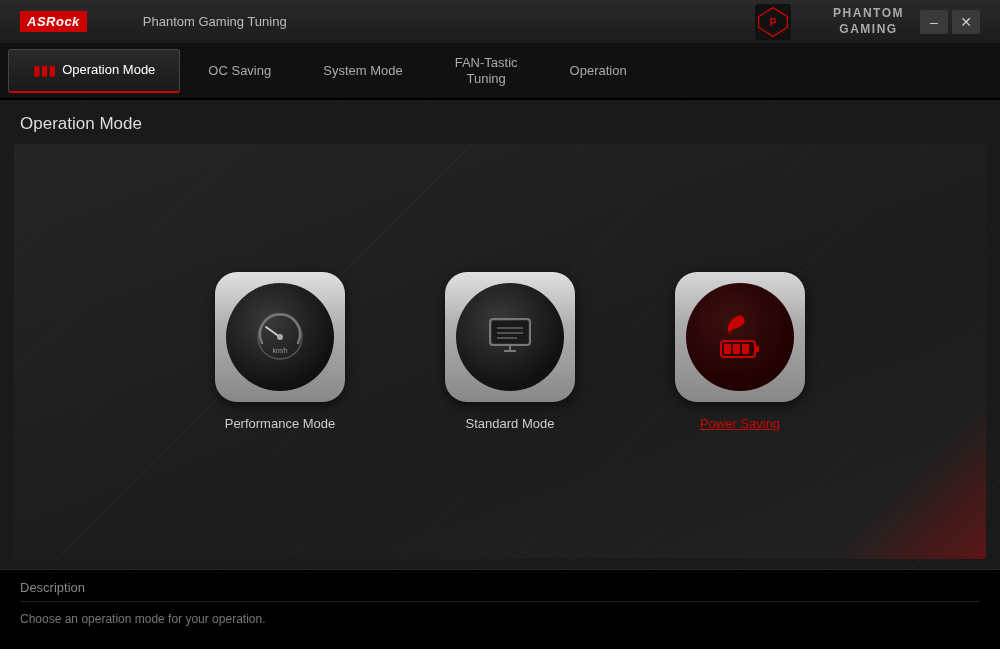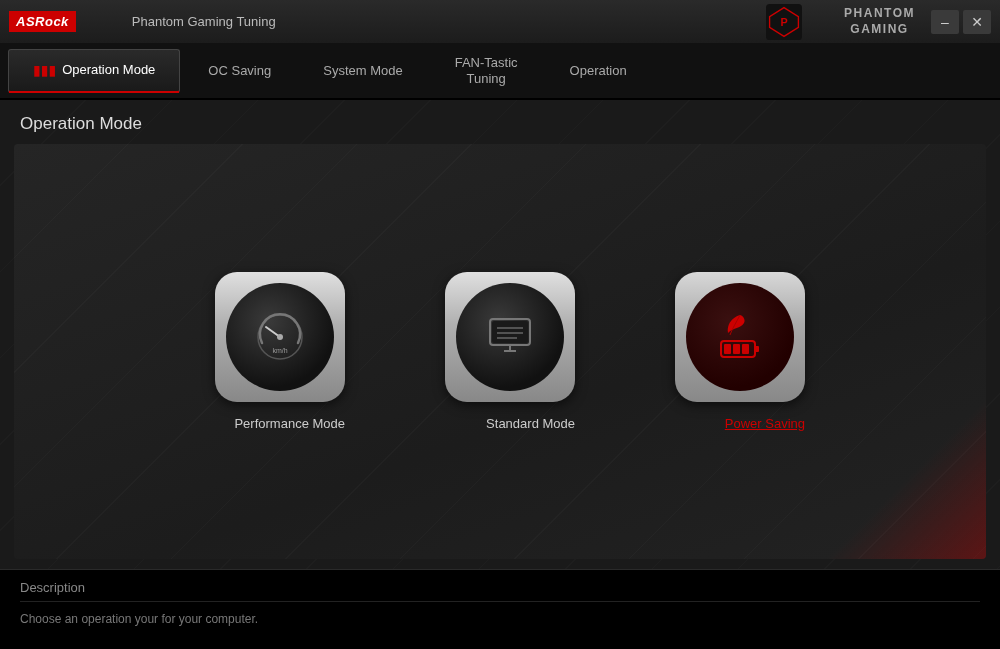--- a/index.html
+++ b/index.html
@@ -12,21 +12,21 @@
       color: #ccc;
     }
 
     
     .titlebar {
       display: flex;
       align-items: center;
       justify-content: space-between;
       background: linear-gradient(180deg, #2a2a2a 0%, #1c1c1c 100%);
       height: 44px;
-      padding: 0 9px;
+      padding: 0 20px;
       border-bottom: 1px solid #111;
     }
     .titlebar-left {
       display: flex;
       align-items: center;
       gap: 12px;
     }
     .asrock-logo {
       background: #cc0000;
       color: white;
@@ -217,21 +217,21 @@
       gap: 80px;
       align-items: center;
       justify-content: center;
       position: relative;
       z-index: 2;
     }
 
     .mode-item {
       display: flex;
       flex-direction: column;
-      align-items: flex-end;
+      align-items: center;
       gap: 14px;
       cursor: pointer;
       padding-left: 20px;
     }
 
     .mode-icon-wrapper {
       width: 130px;
       height: 130px;
       border-radius: 22px;
       background: linear-gradient(180deg, #e0e0e0 0%, #b0b0b0 40%, #888 100%);
@@ -396,15 +396,15 @@
           </div>
         </div>
         <span class="mode-label active-mode">Power Saving</span>
       </div>
 
     </div>
   </div>
 
   <div class="description-panel">
     <div class="desc-title">Description</div>
-    <div class="desc-text">Choose an operation your for your computer.</div>
+    <div class="desc-text">Choose an operation mode for your operation.</div>
   </div>
 </div>
 
 </body></html>

